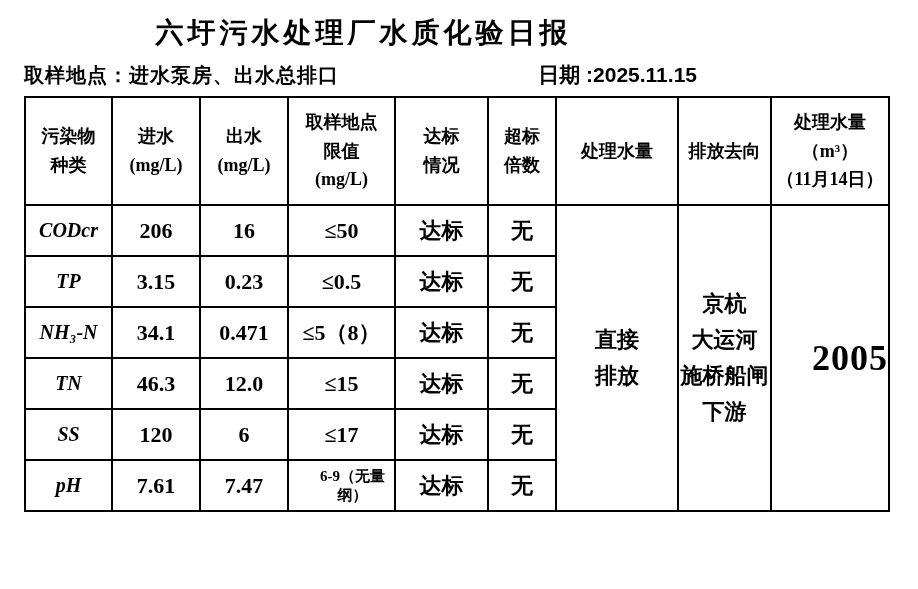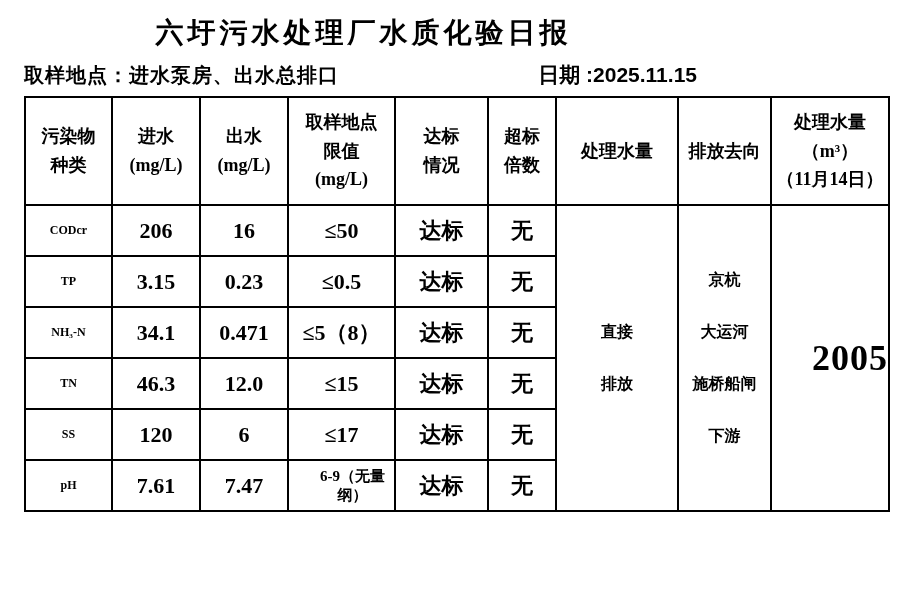--- a/index.html
+++ b/index.html
@@ -52,26 +52,26 @@
     overflow: hidden;
   }
   .report th {
     height: 108px;
     font-size: 18px;
     line-height: 1.6;
     white-space: pre-line;
     font-weight: 700;
   }
   .report td { height: 51px; font-size: 22px; }
-  td.pollutant { font-size: 12px; }
+  td.pollutant { font-size: 20px; font-style: italic; }
   td.limit-small { font-size: 15px; padding-left: 22px; }
   td.merged {
     white-space: pre-line;
-    font-size: 16px;
-    line-height: 52px;
+    font-size: 22px;
+    line-height: 36px;
   }
   td.volume {
     font-size: 36px;
     letter-spacing: 1px;
     padding-left: 40px;
   }
 
   .note {
     margin: 13px 0 0 8px;
     font-size: 17px;

